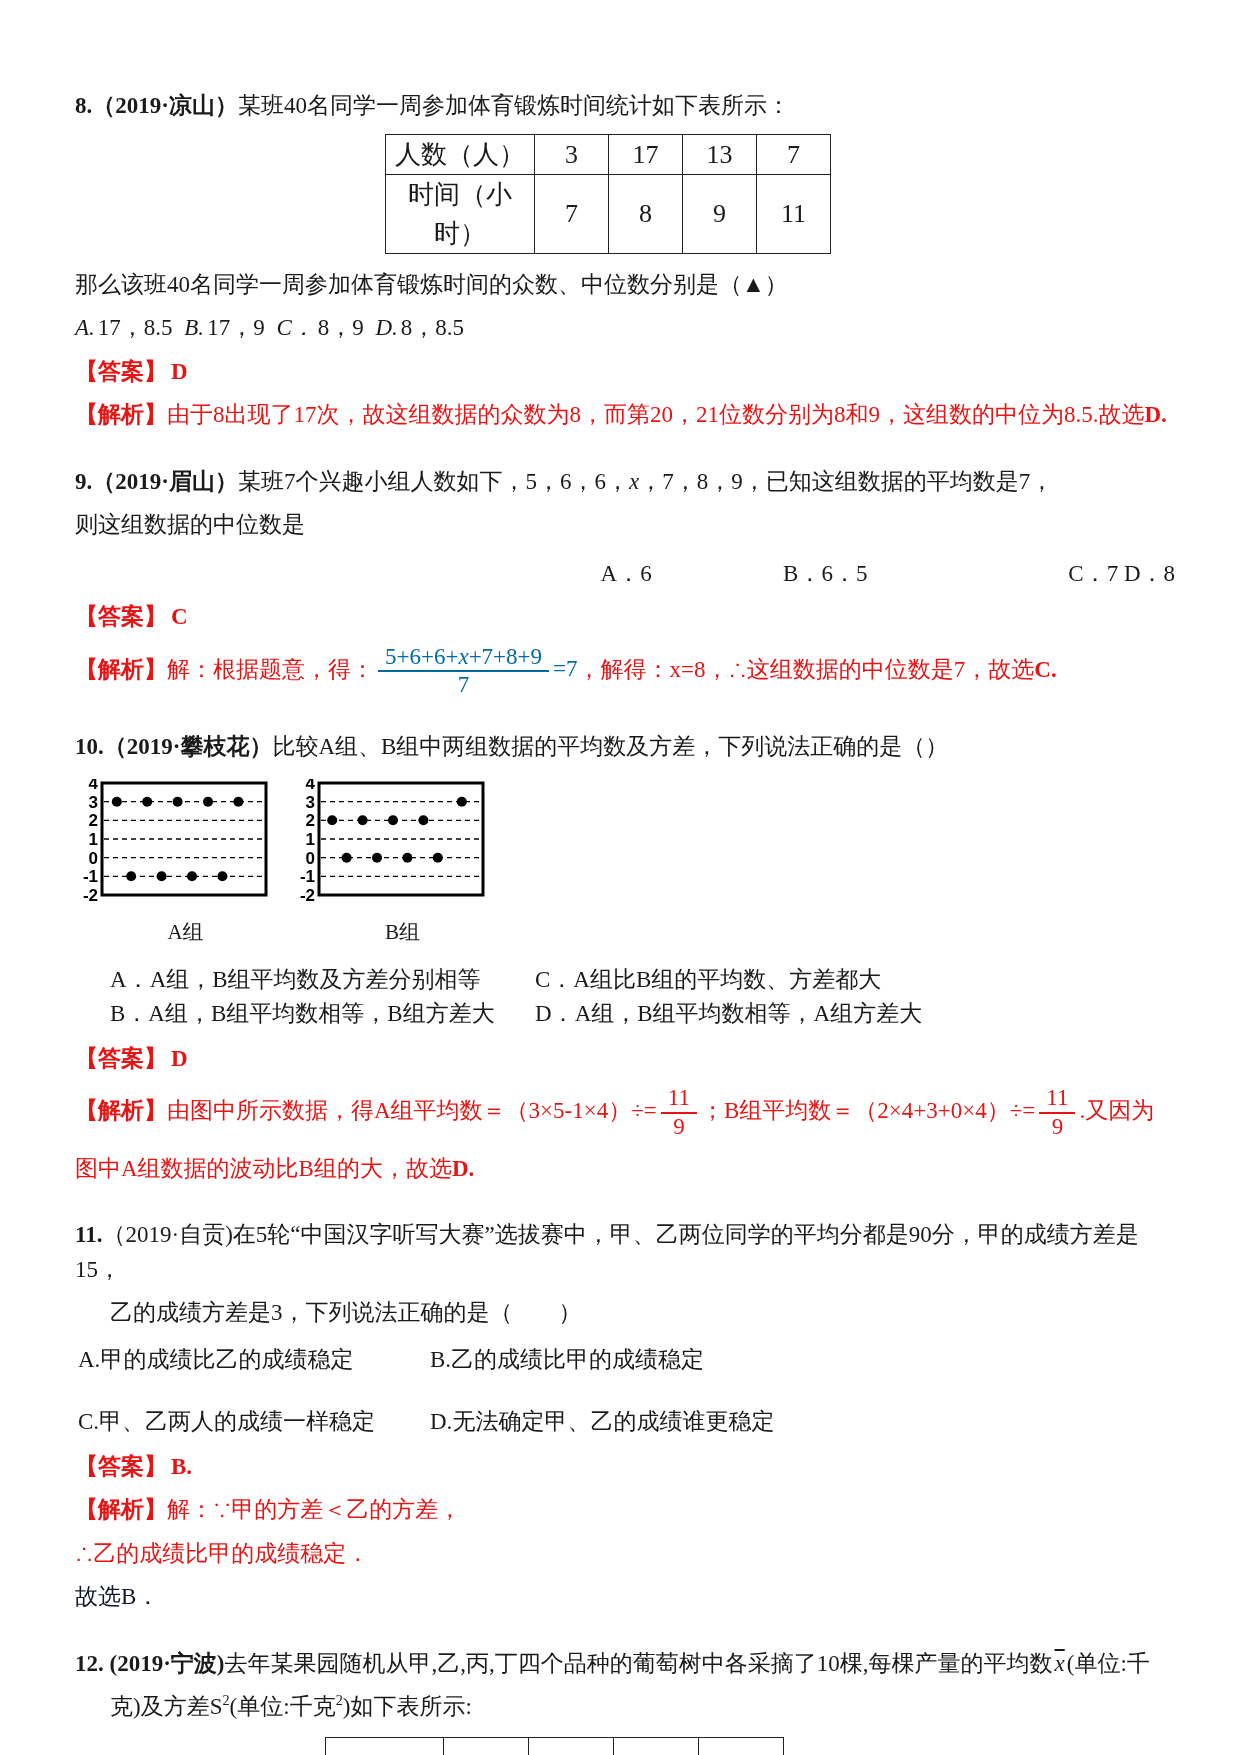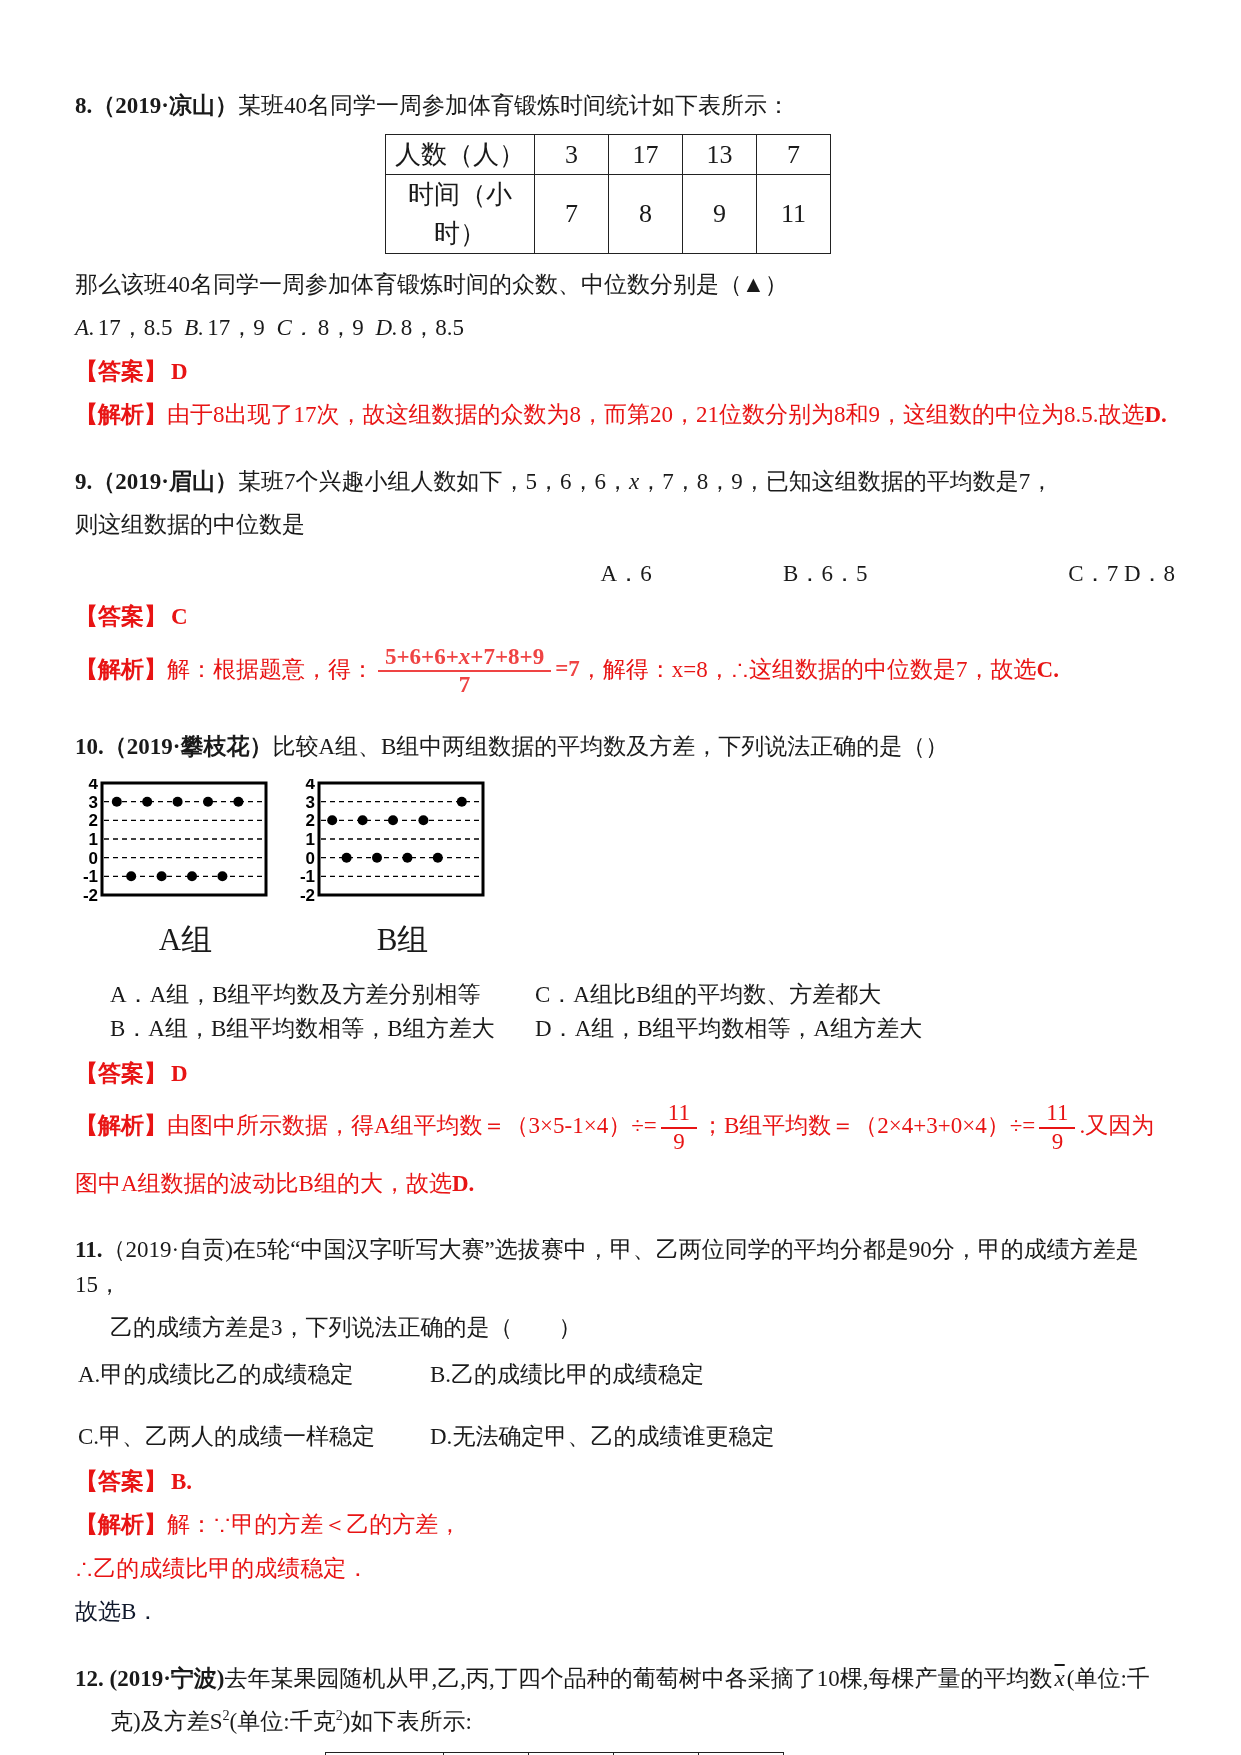--- a/index.html
+++ b/index.html
@@ -13,21 +13,21 @@
   p{margin:9px 0;}
   .q{margin-top:32px;}
   .q:first-child{margin-top:0;}
   .b{font-weight:bold;}
   .indent{padding-left:35px;}
   .red{color:#e81414;}
   .darkred{color:#0f172a;}
   .lbl{font-weight:bold;}
   .ansletter{font-weight:bold;margin-left:4px;}
   .boldend{font-weight:bold;}
-  .blackmath{color:#ef4444;font-weight:bold;}
+  .blackmath{color:#0369a1;}
   i.ol{font-family:"Liberation Serif",serif;font-style:italic;margin-right:3px;}
   .opt{margin-right:6px;}
   
   table{border-collapse:collapse;}
   .t8{margin:10px 0 14px 310px;}
   .t8 td{border:1.5px solid #222;height:36px;text-align:center;font-size:26px;padding:0 8px;}
   .t8 td.rowlab{width:132px;text-align:center;}
   .t8 td.val{width:57px;}
   
   .t12{margin:12px 0 16px 250px;}
@@ -43,21 +43,21 @@
   .opts11{display:grid;grid-template-columns:352px auto;row-gap:28px;padding-left:3px;margin:12px 0 10px 0;}
   
   .frac{display:inline-block;vertical-align:middle;text-align:center;line-height:1.12;margin:0 4px;}
   .frac .num{display:block;padding:0 7px 1px;border-bottom:2px solid currentColor;}
   .frac .den{display:block;padding:0 7px;}
   .xbar{font-style:italic;text-decoration:overline;padding:0 2px;}
   sup{font-size:0.62em;vertical-align:super;}
   
   .charts{display:flex;gap:22px;margin:14px 0 0 0;}
   .chartfig{width:195px;}
-  .chartlabel{display:block;text-align:center;padding-left:26px;font-size:31px;margin-top:2px;}
+  .chartlabel{display:block;text-align:center;padding-left:26px;font-size:21px;margin-top:2px;}
   .analine{margin-top:12px;}
 </style>
 </head>
 <body>
 
 <div>
 
   <section class="q">
     <p><span class="b">8.（2019·凉山）</span><span>某班40名同学一周参加体育锻炼时间统计如下表所示：</span></p>
     <table class="t8">

